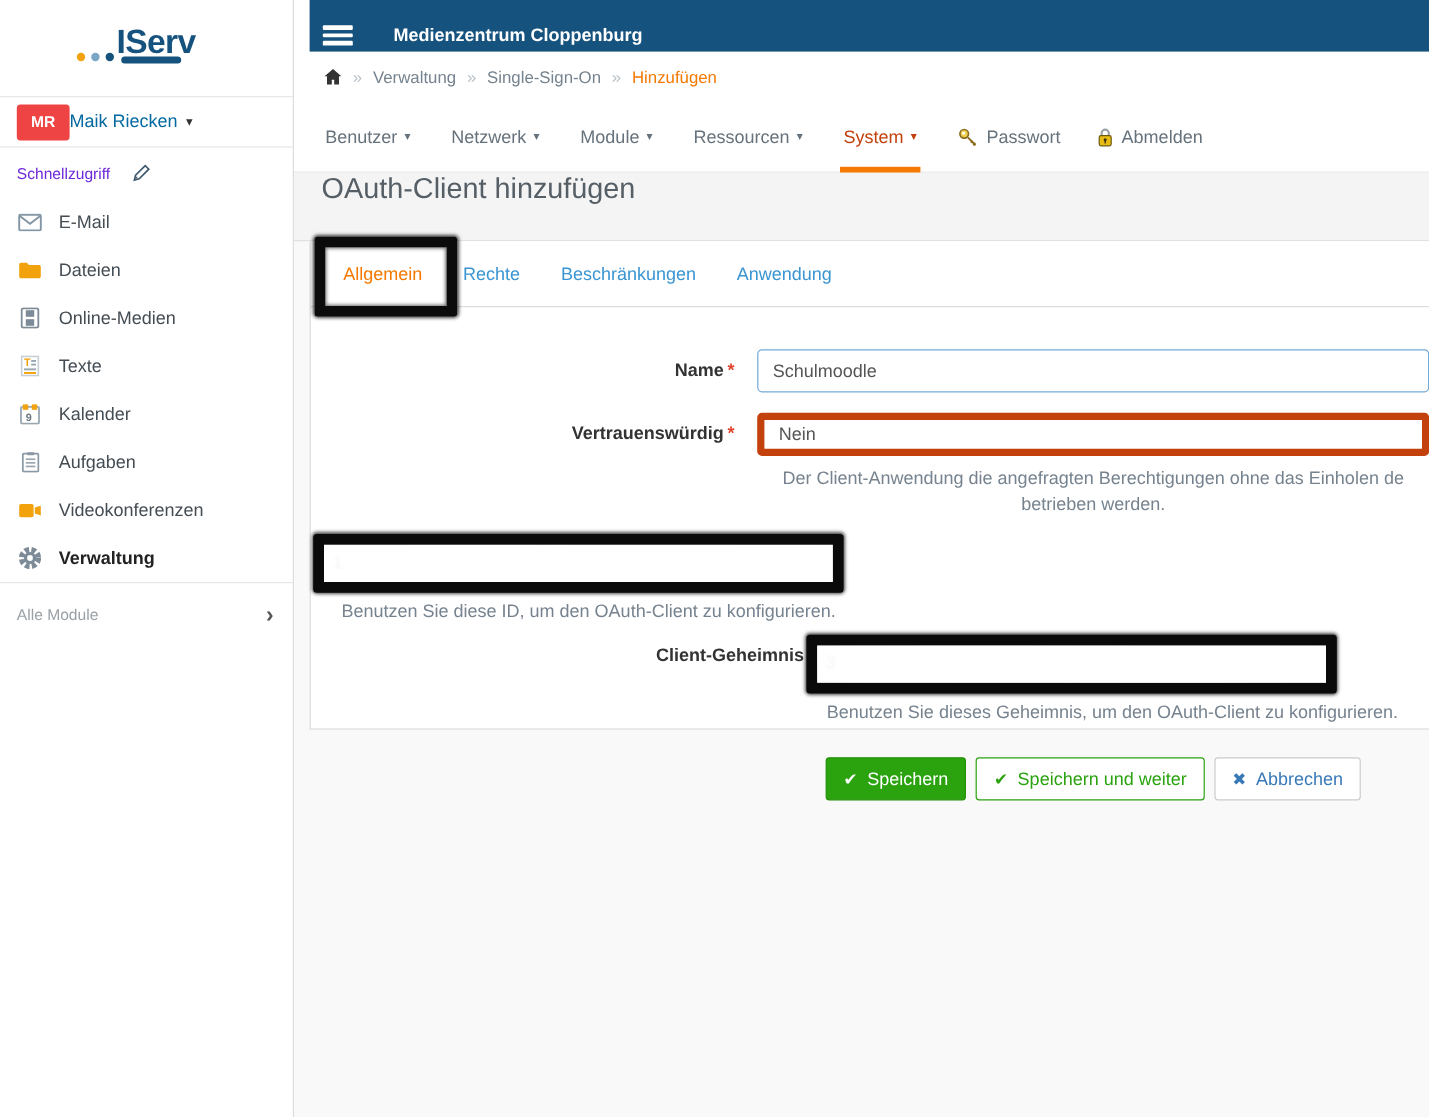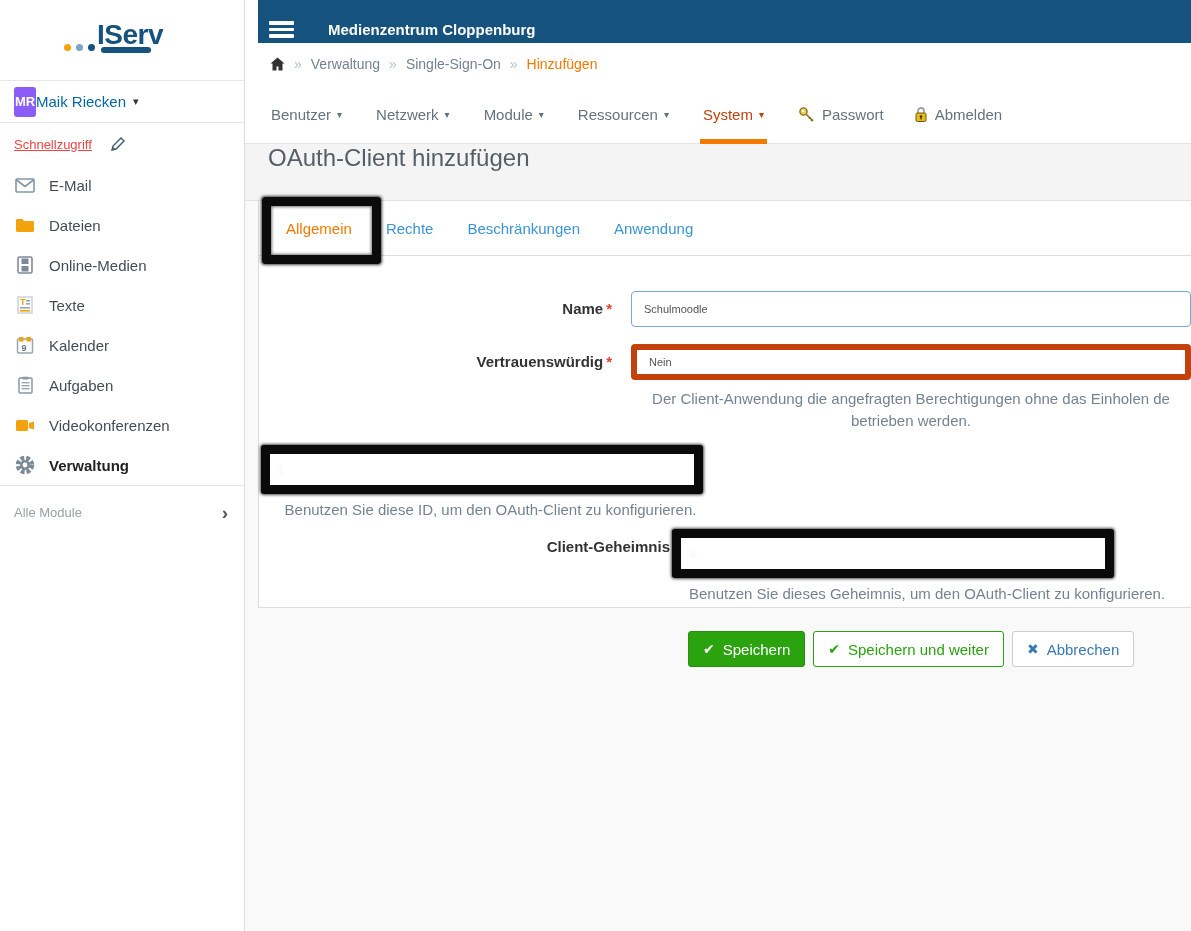--- a/index.html
+++ b/index.html
@@ -14,25 +14,25 @@
   .sidebar { position:absolute; left:0; top:0; width:245px; height:931px; background:#fff; border-right:1px solid #ddd; }
   .logo { position:relative; height:80px; cursor:pointer; }
   .logo .dot { position:absolute; width:7px; height:7px; border-radius:50%; top:44px; }
   .logo .d1 { left:64px; background:#f2a20c; }
   .logo .d2 { left:76px; background:#7ba6c6; }
   .logo .d3 { left:88px; background:#15527d; }
   .logo .logo-text { position:absolute; left:97px; top:19px; font-size:28px; font-weight:bold; color:#15527d; letter-spacing:-0.5px; }
   .logo .logo-underline { position:absolute; left:101px; top:47px; width:50px; height:6px; border-radius:3px; background:#15527d; }
   .sep { border-top:1px solid #e7e7e7; }
   .user-row { display:flex; align-items:center; height:41px; padding-left:14px; cursor:pointer; }
-  .avatar { width:22px; height:30px; border-radius:3px; background:#8b5cf6; color:#fff; font-size:13px; font-weight:bold; display:flex; align-items:center; justify-content:center; }
+  .avatar { width:44px; height:30px; border-radius:3px; background:#ef4444; color:#fff; font-size:13px; font-weight:bold; display:flex; align-items:center; justify-content:center; }
   .user-name { font-size:15px; color:#0369a1; }
   .user-caret { margin-left:7px; font-size:11px; color:#333; }
   .quick-row { display:flex; align-items:center; height:42px; padding-left:14px; }
-  .quick-label { font-size:13px; color:#ef4444;text-decoration:underline; }
+  .quick-label { font-size:13px; color:#6d28d9; }
   .quick-pencil { margin-left:18px; cursor:pointer; display:inline-flex; }
   .menu { list-style:none; }
   .menu li { display:flex; align-items:center; height:40px; padding-left:14px; font-size:15px; color:#454d54; cursor:pointer; }
   .menu li .mi { width:22px; height:20px; margin-right:13px; display:inline-flex; align-items:center; justify-content:center; }
   .menu li.active { font-weight:bold; color:#222; }
   .all-modules { display:flex; align-items:center; height:46px; padding:0 16px 0 14px; margin-top:3px; font-size:13px; color:#9aa0a6; cursor:pointer; }
   .all-modules .chev { margin-left:auto; color:#555; font-size:19px; font-weight:bold; line-height:1; }
 
   
   .topbar { position:absolute; left:245px; top:0; right:0; height:59px; background:#15527d; display:flex; align-items:center;margin-left:13px; }
@@ -63,21 +63,21 @@
   .tabs { display:flex; height:55px; border-bottom:1px solid #ddd; padding-left:10px; }
   .tab { padding:0 17px; line-height:55px; font-size:15px; color:#3a95d3; cursor:pointer; }
   .tab.active { color:#f57900; }
   .tab-annotation { position:absolute; left:3px; top:-4px; width:119px; height:67px; border:9px solid #0b0b0b; border-radius:3px; box-shadow:0 0 3px 1px rgba(0,0,0,.75), inset 0 0 3px 1px rgba(0,0,0,.55); pointer-events:none; }
 
   .form { padding-top:35px; }
   .frow { display:flex; margin-bottom:17px; }
   .frow .lbl { width:411px; text-align:right; padding-top:9px; font-size:15px; font-weight:bold; color:#333; white-space:nowrap; }
   .req { color:#e0442c; margin-left:3px; }
   .frow .ctrl { margin-left:19px; }
-  .tbox { width:560px; height:36px; border-radius:4px; font-size:11px; color:#555; padding:0 12px; background:#fff; display:flex; align-items:center; }
+  .tbox { width:560px; height:36px; border-radius:4px; font-size:15px; color:#555; padding:0 12px; background:#fff; display:flex; align-items:center; }
   input.tbox { font-family:"Liberation Sans","DejaVu Sans",sans-serif; outline:none; }
   .b-blue { border:1px solid #74a9d8; }
   .b-gray { border:6px solid #c2410c; }
   .help { font-size:15px; color:#76838f; margin-top:8px; line-height:1.45; white-space:nowrap;text-align:center; }
   .help-tight { margin-top:5px; }
 
   .redact { position:relative; margin-left:-17px; width:442px; height:49px; border:9px solid #0a0a0a; border-radius:3px; background:#fff; box-shadow:0 0 3px 1px rgba(0,0,0,.7); overflow:hidden; cursor:text; }
   .redact .faint { position:absolute; left:7px; top:6px; font-size:15px; color:#9fabb4; opacity:.75; filter:blur(1px); }
   .redact .wash { position:absolute; inset:0;
     background:

